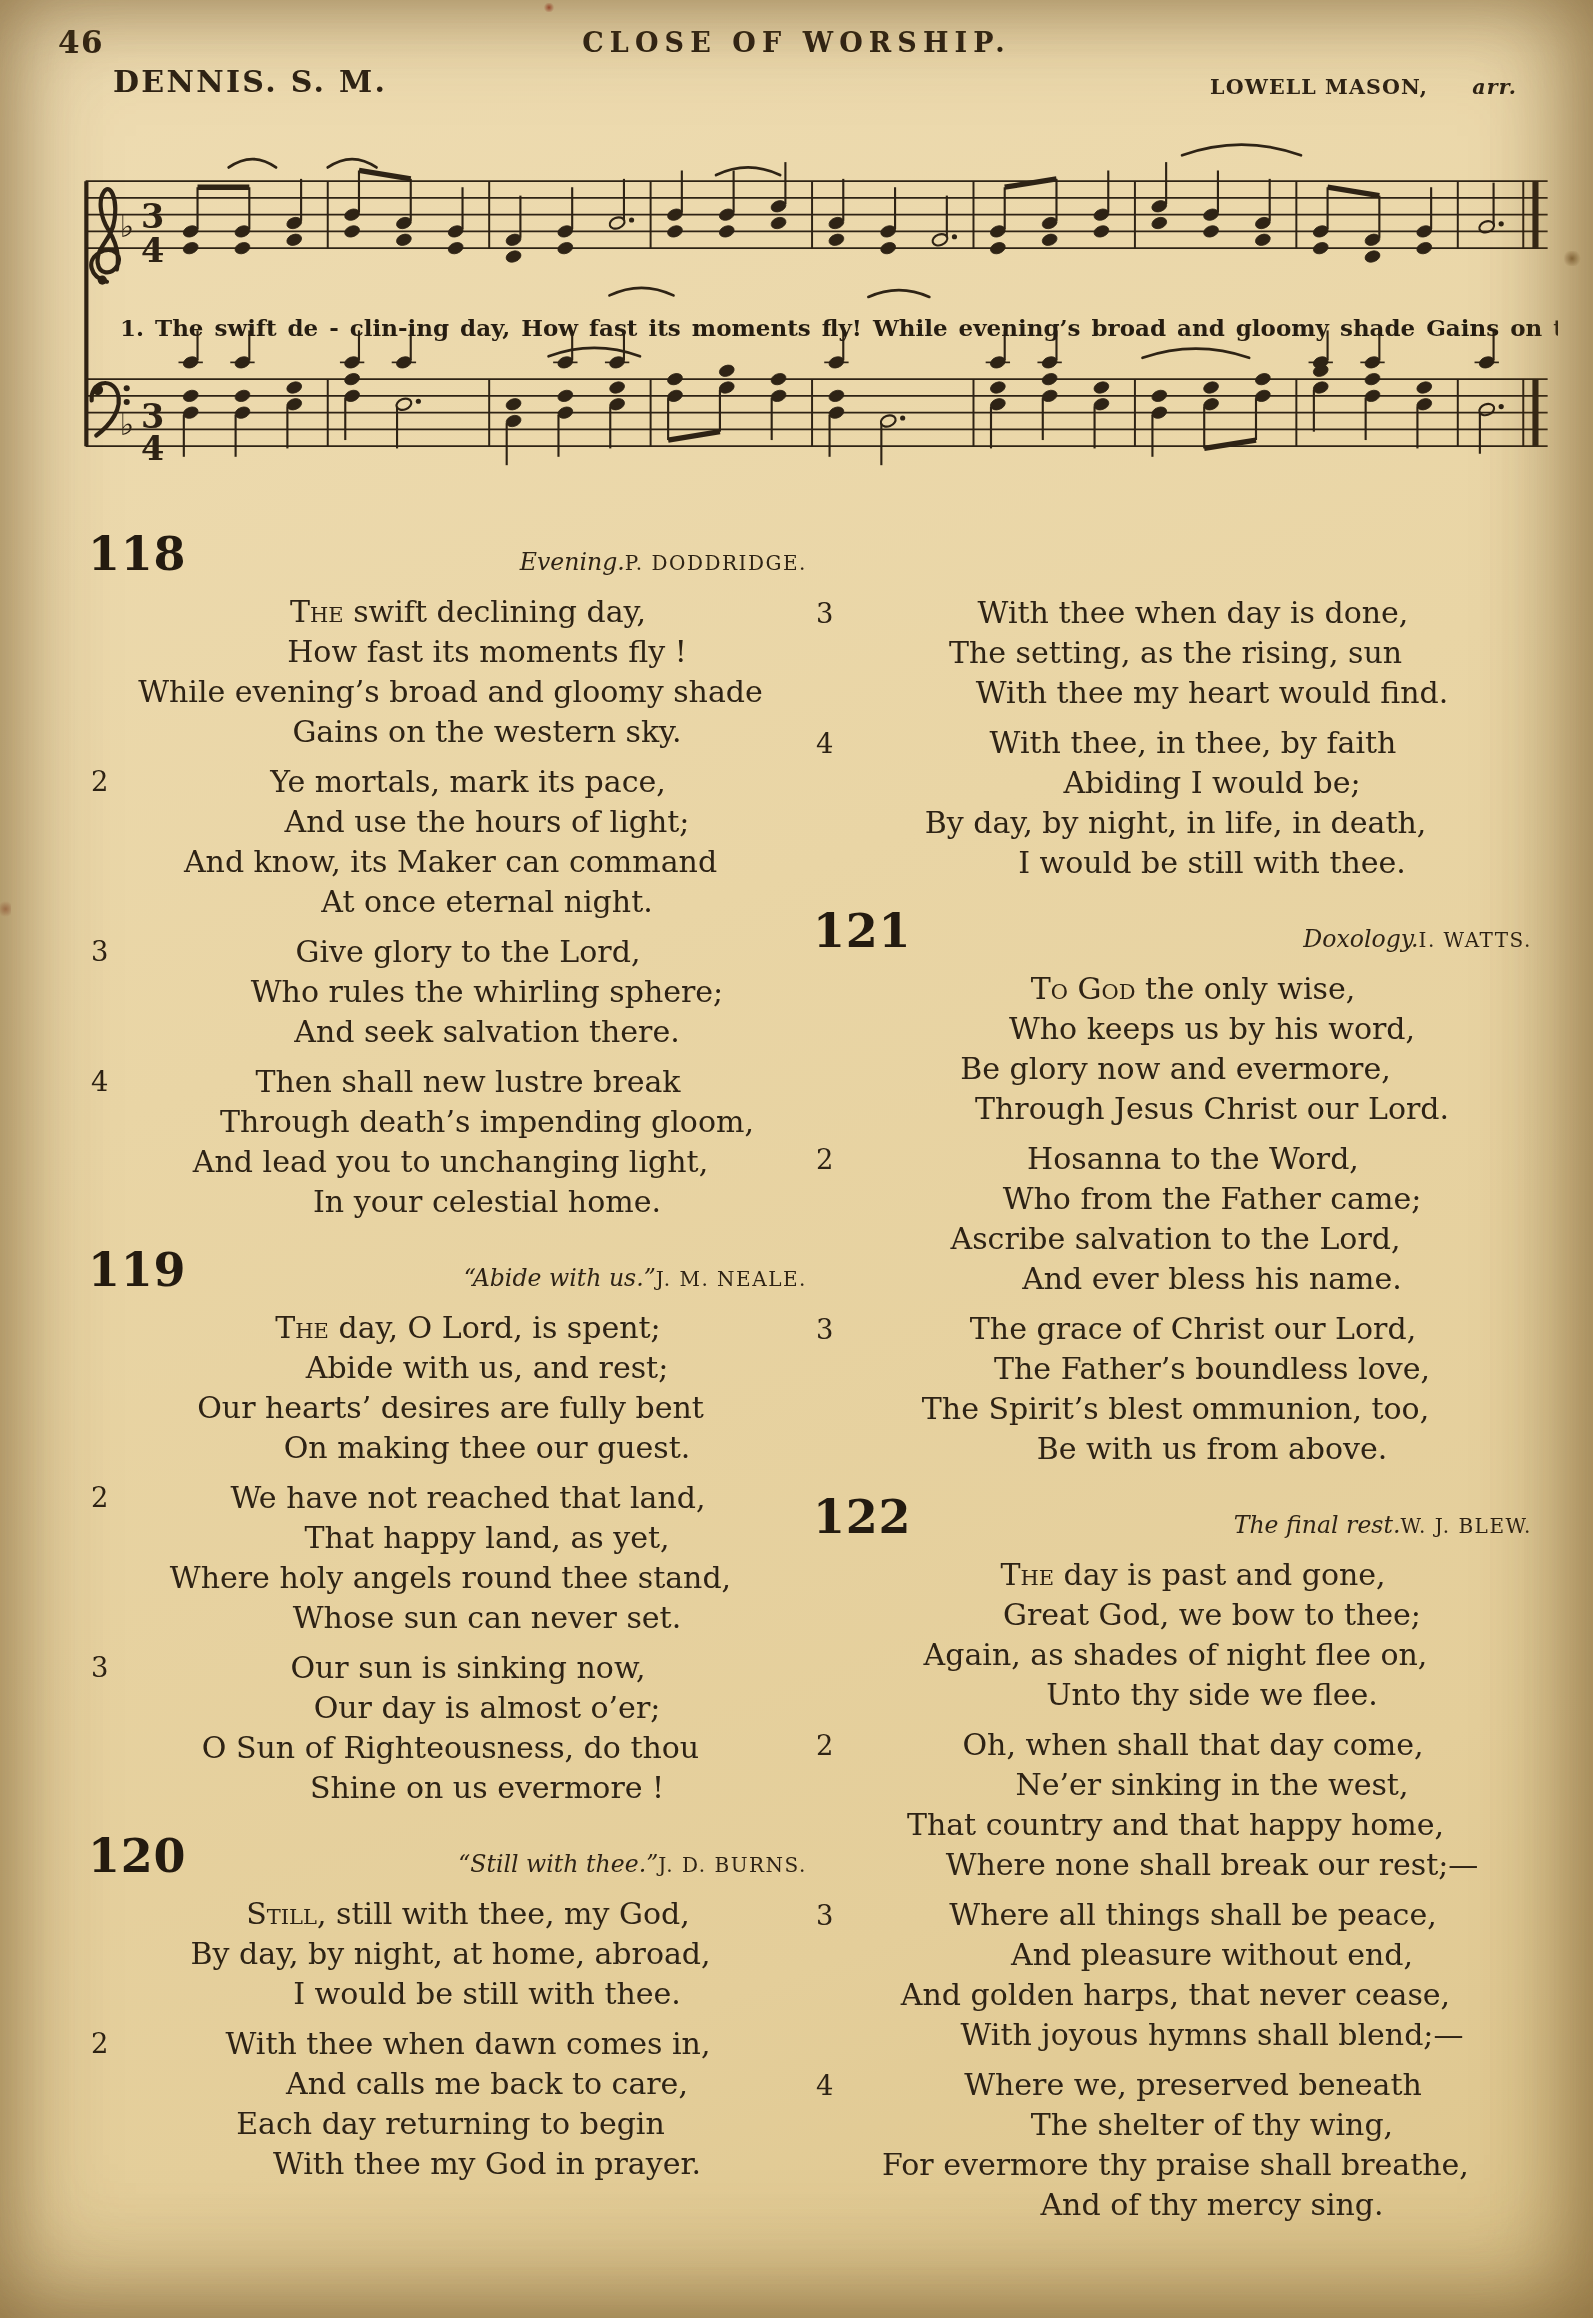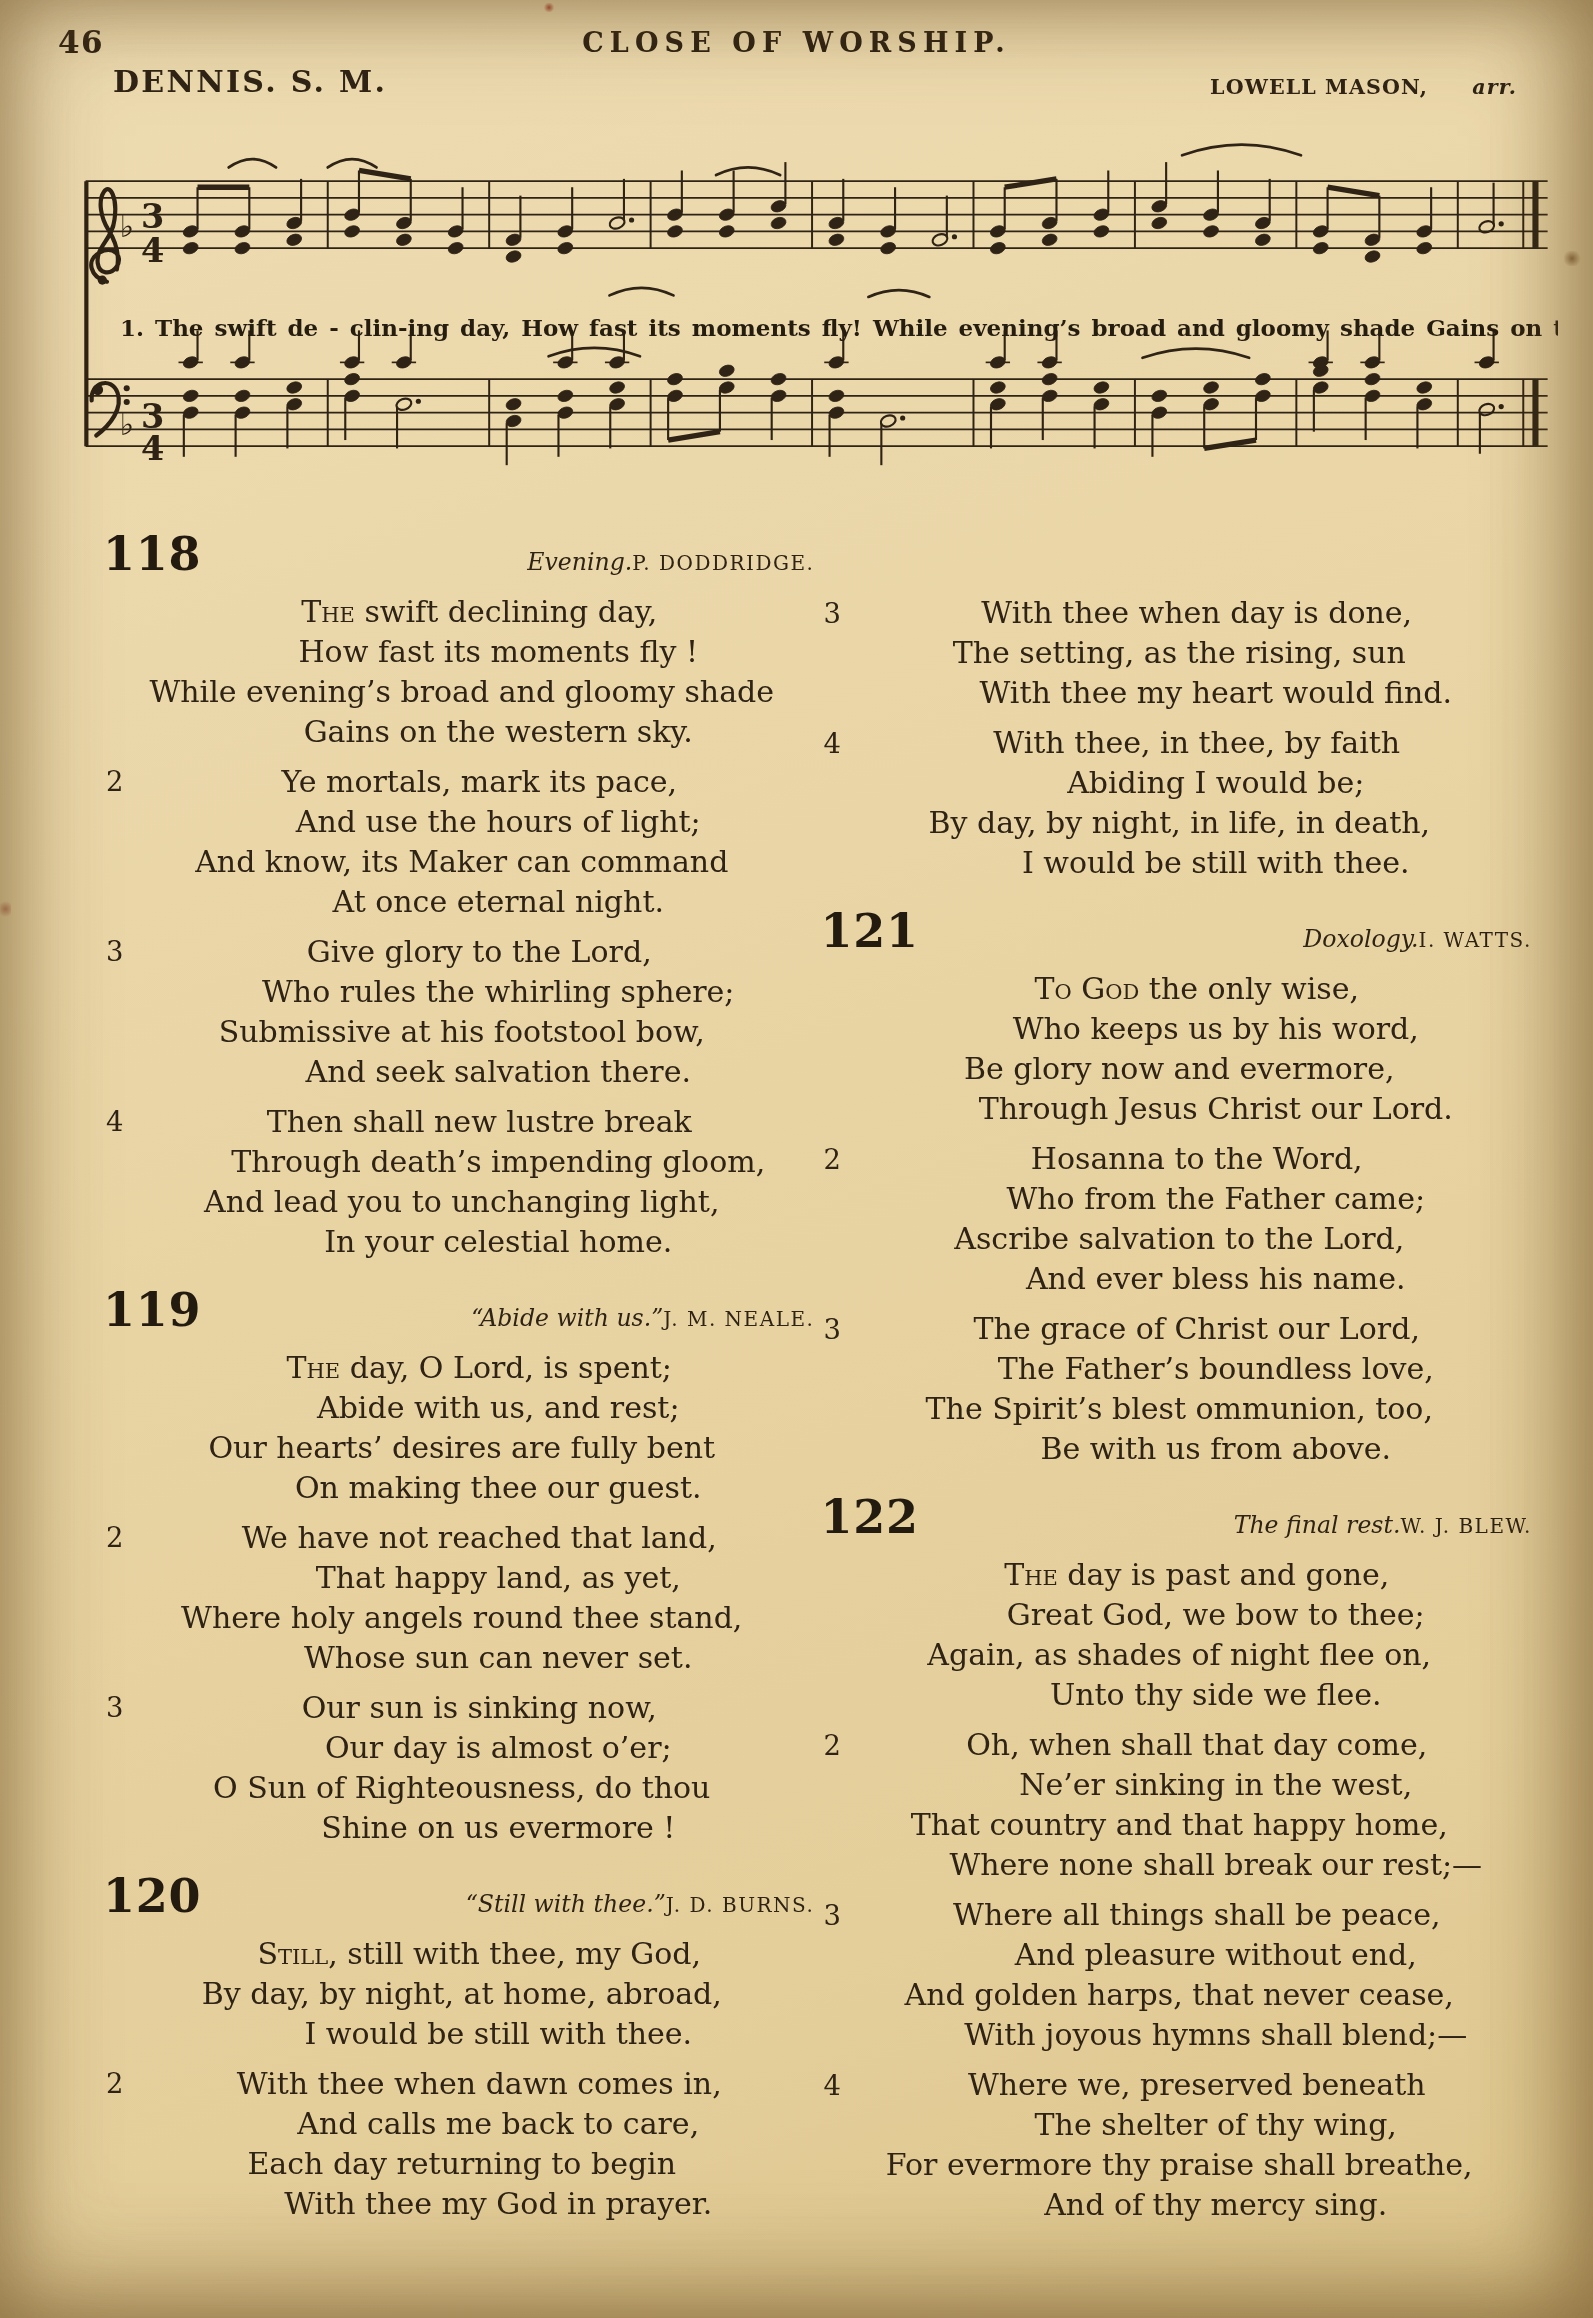--- a/index.html
+++ b/index.html
@@ -23,21 +23,21 @@
   .arranger{position:absolute;top:75px;right:76px;font-size:20.6px;font-weight:700;letter-spacing:1.1px;}
   .arranger .it{font-style:italic;margin-left:36px;}
 
   .music{position:absolute;left:76px;top:105px;width:1482px;height:431px;overflow:hidden;}
   .music svg{position:absolute;left:0;top:0;}
   .ts{font-family:"DejaVu Serif","Liberation Serif",serif;font-size:44px;font-weight:700;fill:#2e2315;text-anchor:middle;}
   .flat{font-family:"DejaVu Sans","Liberation Sans",sans-serif;font-size:40px;font-weight:700;fill:#2e2315;text-anchor:middle;}
   .lyric{position:absolute;left:44px;right:20px;top:209px;font-size:23px;font-weight:700;
          white-space:nowrap;word-spacing:3px;color:#261d11;}
 
-  .cols{position:absolute;left:88px;right:55px;top:527px;display:grid;grid-template-columns:1fr 1fr;margin-left:15px;}
+  .cols{position:absolute;left:88px;right:55px;top:527px;display:grid;grid-template-columns:1fr 1fr;}
   .hymn{margin-bottom:21.3px;}
   .cont{padding-top:66px;}
   .hymn-head{display:flex;align-items:baseline;margin:0 0 10.7px 0;}
   .hnum{font-size:46px;font-weight:700;min-width:128px;letter-spacing:0.8px;color:#241b10;}
   .htitle{flex:1;text-align:right;font-style:italic;font-size:23.6px;}
   .hauthor{font-size:20px;letter-spacing:1.5px;padding-right:6.1px;}
   .verse{position:relative;margin-bottom:10px;text-align:center;}
   .vl{font-size:30px;line-height:40px;}
   .i0{padding-left:35px;}
   .i1{padding-left:73px;}
@@ -317,21 +317,20 @@
         <span class="vnum">2</span>
         <div class="vl i0">Ye mortals, mark its pace,</div>
         <div class="vl i1">And use the hours of light;</div>
         <div class="vl i2">And know, its Maker can command</div>
         <div class="vl i3">At once eternal night.</div>
       </div>
       <div class="verse">
         <span class="vnum">3</span>
         <div class="vl i0">Give glory to the Lord,</div>
         <div class="vl i1">Who rules the whirling sphere;</div>
-        <div class="vl i2">Submissive at his footstool bow,</div>
         <div class="vl i3">And seek salvation there.</div>
       </div>
       <div class="verse">
         <span class="vnum">4</span>
         <div class="vl i0">Then shall new lustre break</div>
         <div class="vl i1">Through death’s impending gloom,</div>
         <div class="vl i2">And lead you to unchanging light,</div>
         <div class="vl i3">In your celestial home.</div>
       </div>
     </section>

